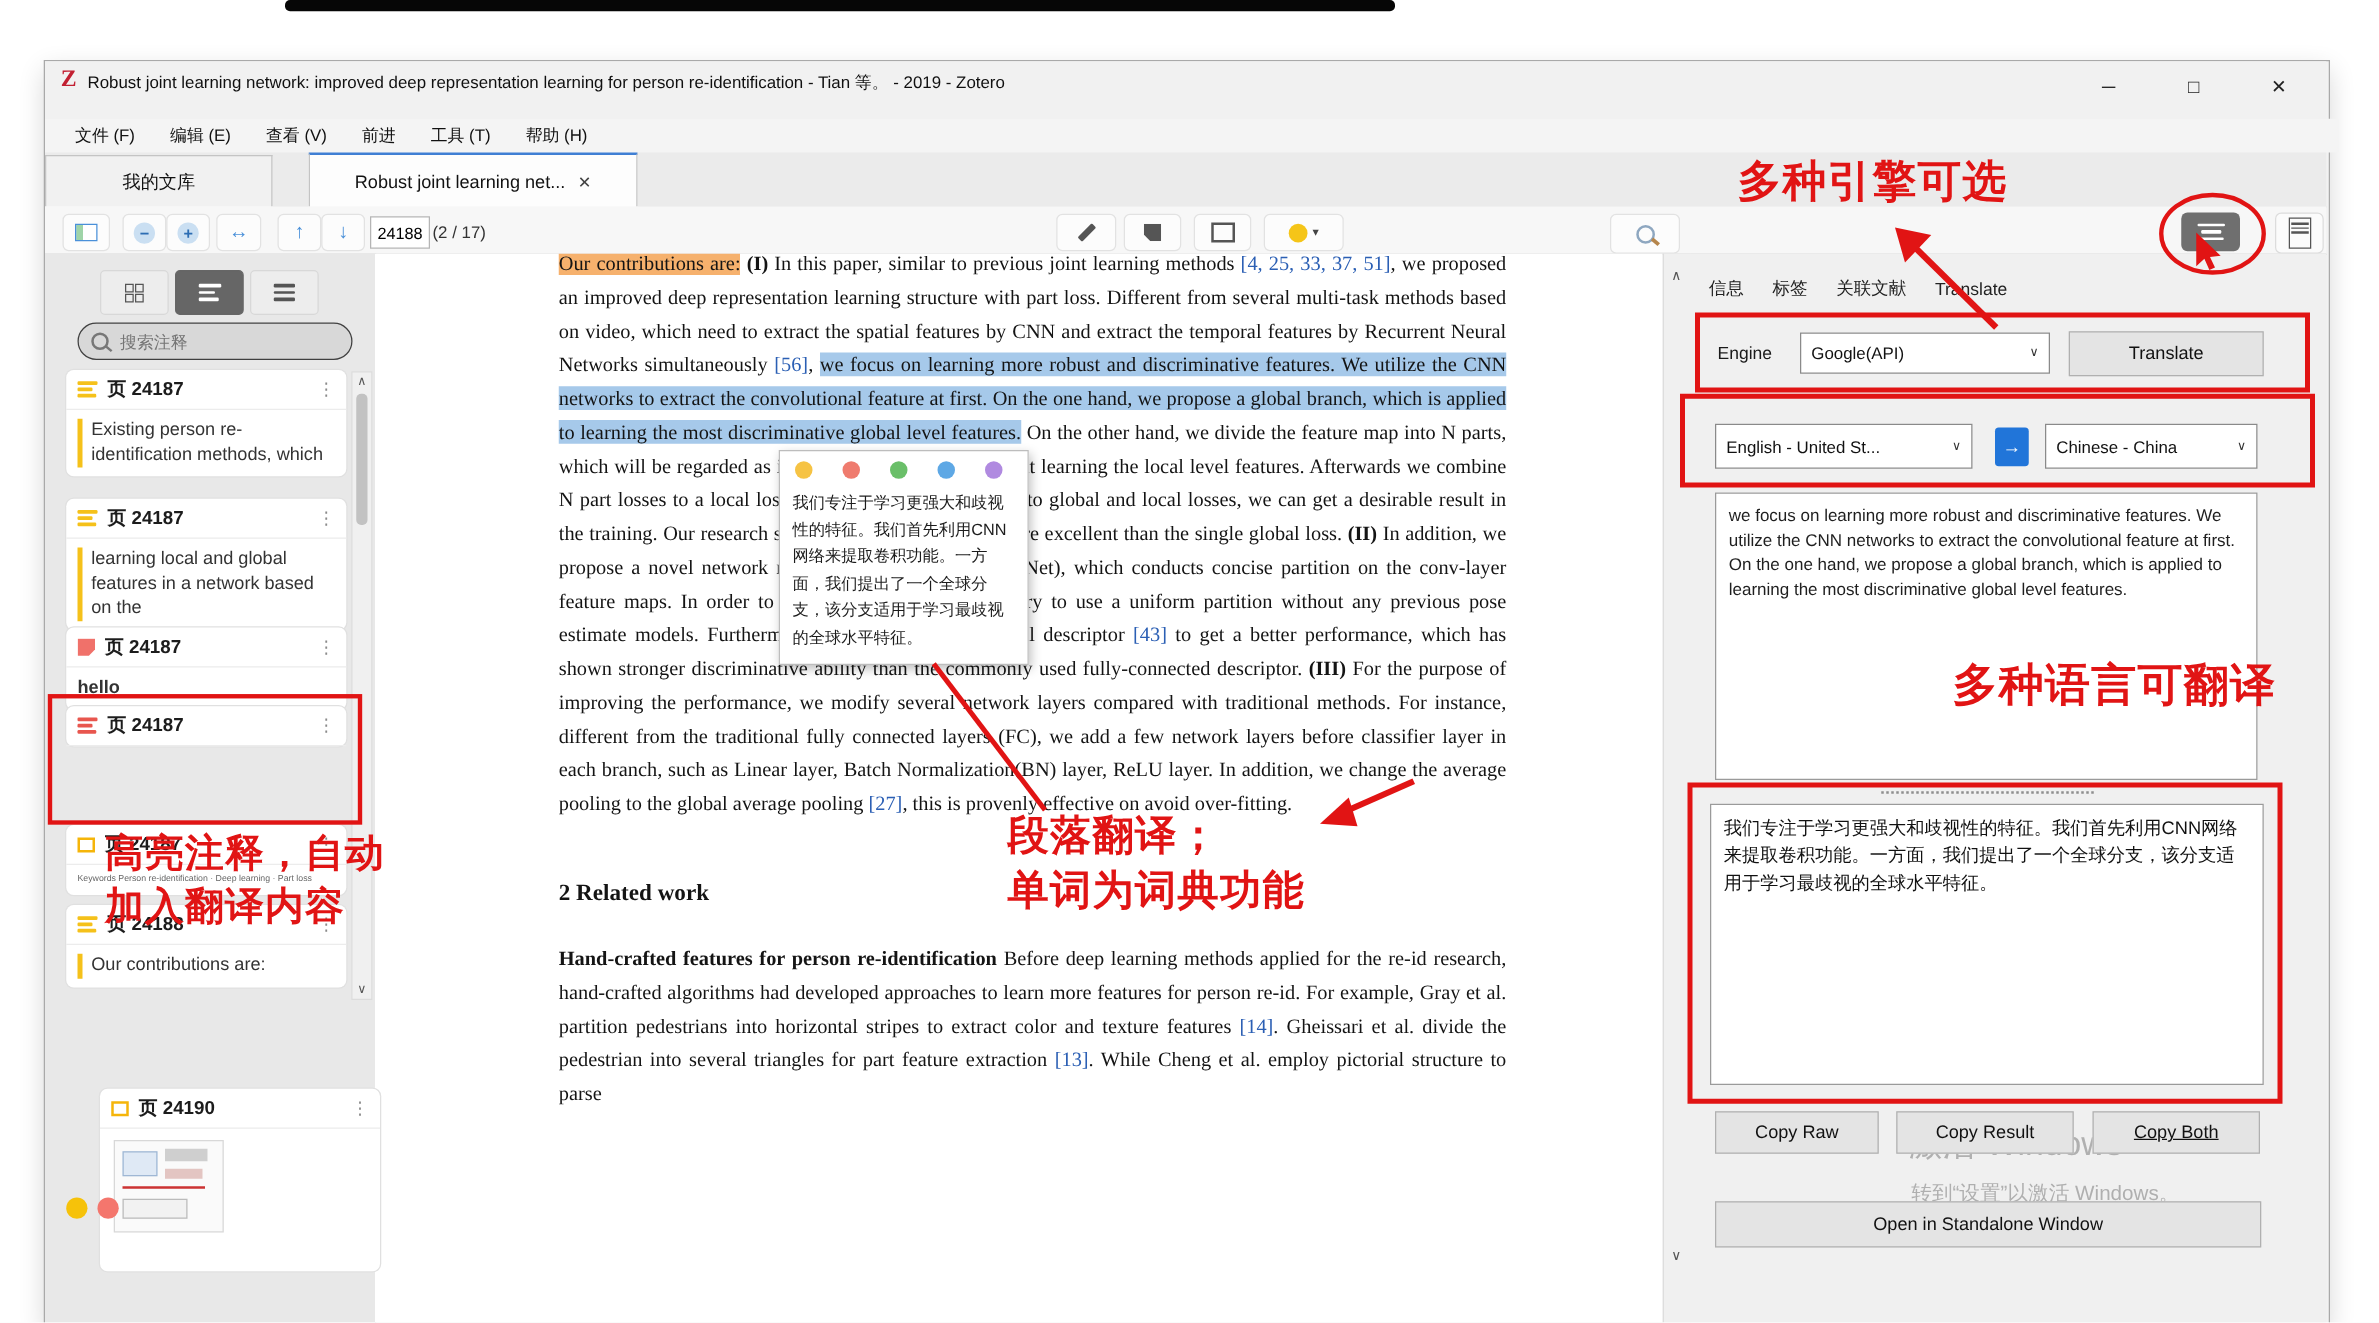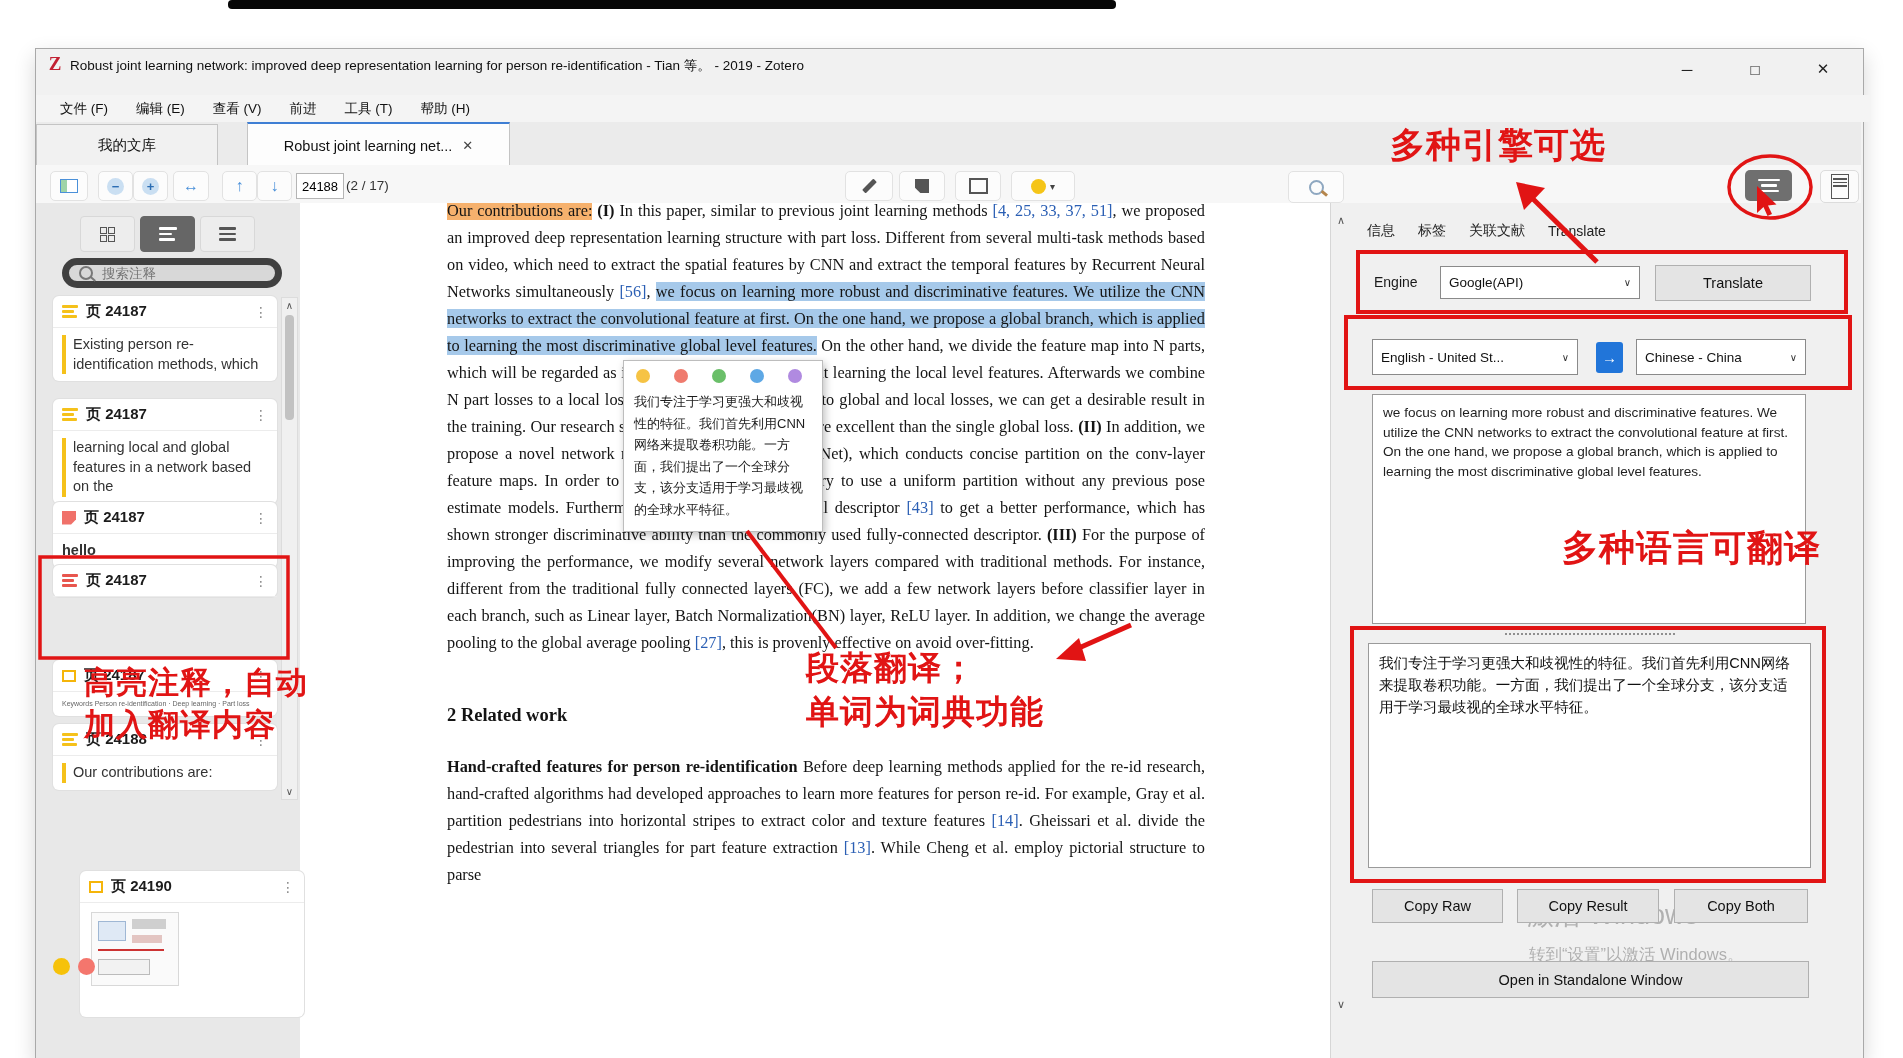--- a/index.html
+++ b/index.html
@@ -51,21 +51,21 @@
   .sidebar{position:absolute;left:36px;top:203px;width:264px;height:855px;background:#e8e8e8;border-right:1px solid #cfcfcf;}
   .stoggle{position:absolute;top:216px;height:34px;width:53px;display:flex;align-items:center;justify-content:center;
            background:#ededed;border:1px solid #d8d8d8;border-radius:4px;}
   .stoggle.sel{background:#666;border-color:#666;}
   .i-grid{position:relative;width:15px;height:15px;}
   .i-grid i{position:absolute;width:5px;height:5px;border:1.5px solid #555;}
   .i-lines{display:flex;flex-direction:column;gap:3px;}
   .i-lines b{display:block;height:2.5px;background:#555;border-radius:1px;}
   .stoggle.sel .i-lines b{background:#fff;}
   .s-search{position:absolute;left:62px;top:258px;width:220px;height:30px;border-radius:15px;background:#d8d8d8;
-            border:7px solid #404040;display:flex;align-items:center;gap:7px;padding:0 10px;box-sizing:border-box;}
+            border:1px solid #404040;display:flex;align-items:center;gap:7px;padding:0 10px;box-sizing:border-box;}
   .s-search input{border:none;background:transparent;outline:none;font-size:13.5px;color:#333;width:160px;font-family:inherit;}
   .i-search2{position:relative;width:10px;height:10px;border:2px solid #777;border-radius:50%;flex:none;}
   .i-search2::after{content:"";position:absolute;width:6px;height:2px;background:#777;right:-5px;bottom:-2px;transform:rotate(40deg);}
   .card{position:absolute;left:53px;width:224px;background:#fff;border-radius:6px;box-shadow:0 0 0 1px #e0e0e0;z-index:2;}
   .card-h{display:flex;align-items:center;gap:8px;padding:6px 9px;border-bottom:1px solid #ececec;}
   .card-h .pg{font-weight:bold;font-size:15px;color:#1c1c1c;}
   .kebab{margin-left:auto;color:#8a8a8a;font-size:14px;}
   .card-b{padding:7px 9px;font-size:14.5px;color:#333;line-height:1.36;}
   .qbar{border-left:4px solid #f5c11a;padding-left:7px;}
   .qbar.red{border-color:#e8564e;}
@@ -383,21 +383,21 @@
 
   <div class="tbox src-box" style="left:1372px;top:394px;width:434px;height:230px;">we focus on learning more robust and discriminative features. We utilize the CNN networks to extract the convolutional feature at first. On the one hand, we propose a global branch, which is applied to learning the most discriminative global level features.</div>
   <div class="splitter"></div>
   <div class="tbox res-box" style="left:1368px;top:643px;width:443px;height:225px;">我们专注于学习更强大和歧视性的特征。我们首先利用CNN网络来提取卷积功能。一方面，我们提出了一个全球分支，该分支适用于学习最歧视的全球水平特征。</div>
 
   <div class="watermark1">激活 Windows</div>
   <div class="watermark2">转到“设置”以激活 Windows。</div>
 
   <div class="wbtn" style="left:1372px;top:889px;width:131px;height:34px;">Copy Raw</div>
   <div class="wbtn" style="left:1517px;top:889px;width:142px;height:34px;">Copy Result</div>
-  <div class="wbtn" style="left:1674px;top:889px;width:134px;height:34px;">Copy Both</div>
+  <div class="wbtn" style="left:1674px;top:889px;width:134px;height:34px;text-decoration:underline;">Copy Both</div>
   <div class="wbtn" style="left:1372px;top:961px;width:437px;height:37px;">Open in Standalone Window</div>
 
   <svg class="rlayer" viewBox="0 0 1903 1058">
     <rect x="1358" y="252" width="488" height="60" fill="none" stroke="#e11414" stroke-width="4"></rect>
     <rect x="1346" y="317" width="504" height="71" fill="none" stroke="#e11414" stroke-width="4"></rect>
     <rect x="1352" y="628" width="472" height="253" fill="none" stroke="#e11414" stroke-width="4"></rect>
     <rect x="40" y="557" width="248" height="101" fill="none" stroke="#e11414" stroke-width="3.5"></rect>
     <ellipse cx="1770" cy="187" rx="41" ry="31" fill="none" stroke="#e11414" stroke-width="3.5"></ellipse>
     <polygon points="1757,186 1757,213 1763.5,207 1767.5,216 1772,214 1768,205.5 1776.5,204.5" fill="#e11414"></polygon>
     <line x1="1597" y1="262" x2="1528" y2="194" stroke="#e11414" stroke-width="5"></line>

